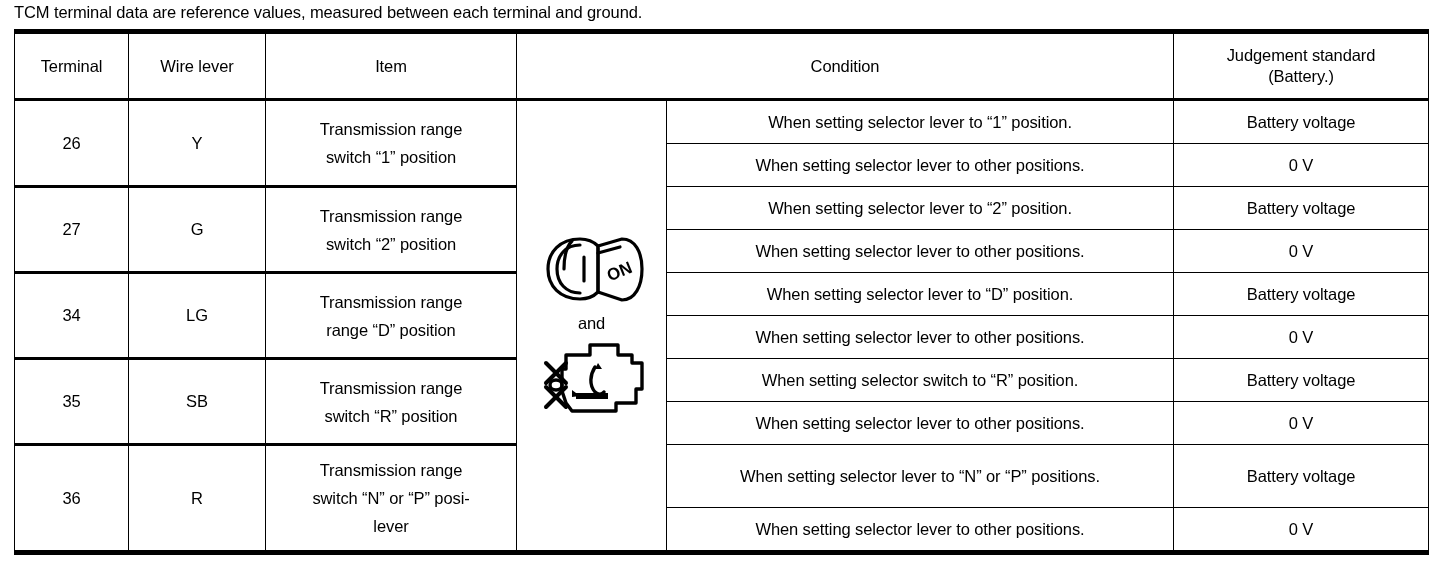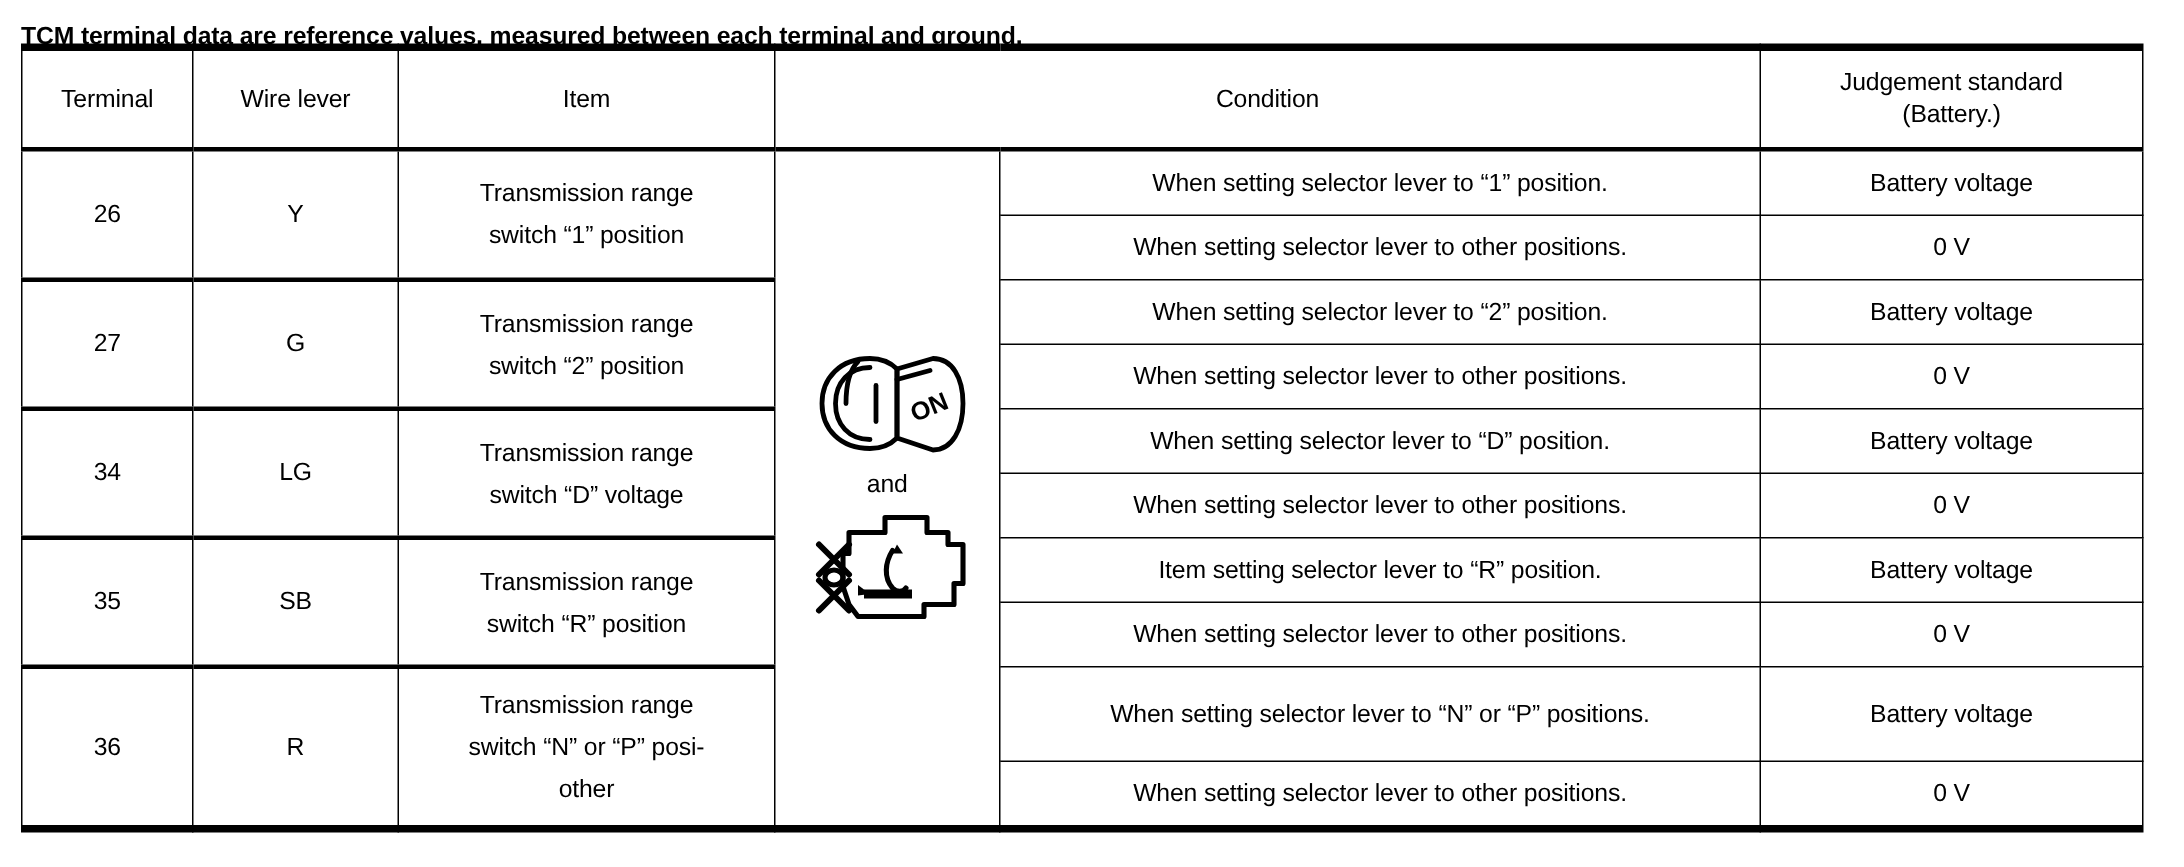--- a/index.html
+++ b/index.html
@@ -16,26 +16,25 @@
   }
   .page {
     position: relative;
     width: 1456px;
     height: 578px;
     box-sizing: border-box;
   }
   .caption {
     position: absolute;
     left: 14px;
-    top: 14px;
+    top: 2px;
     font-size: 16.5px;
     line-height: 20px;
     letter-spacing: -0.1px;
     white-space: nowrap;
-    font-weight: bold;
   }
   table.spec {
     position: absolute;
     left: 14px;
     top: 29px;
     width: 1414px;
     border-collapse: collapse;
     table-layout: fixed;
     font-size: 16.5px;
   }
@@ -199,52 +198,52 @@
       <tr>
         <td class="cond-cell">When setting selector lever to other positions.</td>
         <td class="judge-cell">0 V</td>
       </tr>
 
       <tr>
         <td class="term-cell" rowspan="2">34</td>
         <td class="wire-cell" rowspan="2">LG</td>
         <td class="item-cell grpstart" rowspan="2">
           <div>Transmission range</div>
-          <div>switch “D” voltage</div>
+          <div>range “D” position</div>
         </td>
         <td class="cond-cell">When setting selector lever to “D” position.</td>
         <td class="judge-cell">Battery voltage</td>
       </tr>
       <tr>
         <td class="cond-cell">When setting selector lever to other positions.</td>
         <td class="judge-cell">0 V</td>
       </tr>
 
       <tr>
         <td class="term-cell" rowspan="2">35</td>
         <td class="wire-cell" rowspan="2">SB</td>
         <td class="item-cell grpstart" rowspan="2">
           <div>Transmission range</div>
           <div>switch “R” position</div>
         </td>
-        <td class="cond-cell">Item setting selector lever to “R” position.</td>
+        <td class="cond-cell">When setting selector switch to “R” position.</td>
         <td class="judge-cell">Battery voltage</td>
       </tr>
       <tr>
         <td class="cond-cell">When setting selector lever to other positions.</td>
         <td class="judge-cell">0 V</td>
       </tr>
 
       <tr>
         <td class="term-cell" rowspan="2">36</td>
         <td class="wire-cell" rowspan="2">R</td>
         <td class="item-cell grpstart" rowspan="2">
           <div>Transmission range</div>
           <div>switch “N” or “P” posi-</div>
-          <div>other</div>
+          <div>lever</div>
         </td>
         <td class="cond-cell tall">When setting selector lever to “N” or “P” positions.</td>
         <td class="judge-cell">Battery voltage</td>
       </tr>
       <tr>
         <td class="cond-cell">When setting selector lever to other positions.</td>
         <td class="judge-cell">0 V</td>
       </tr>
     </tbody>
   </table>

